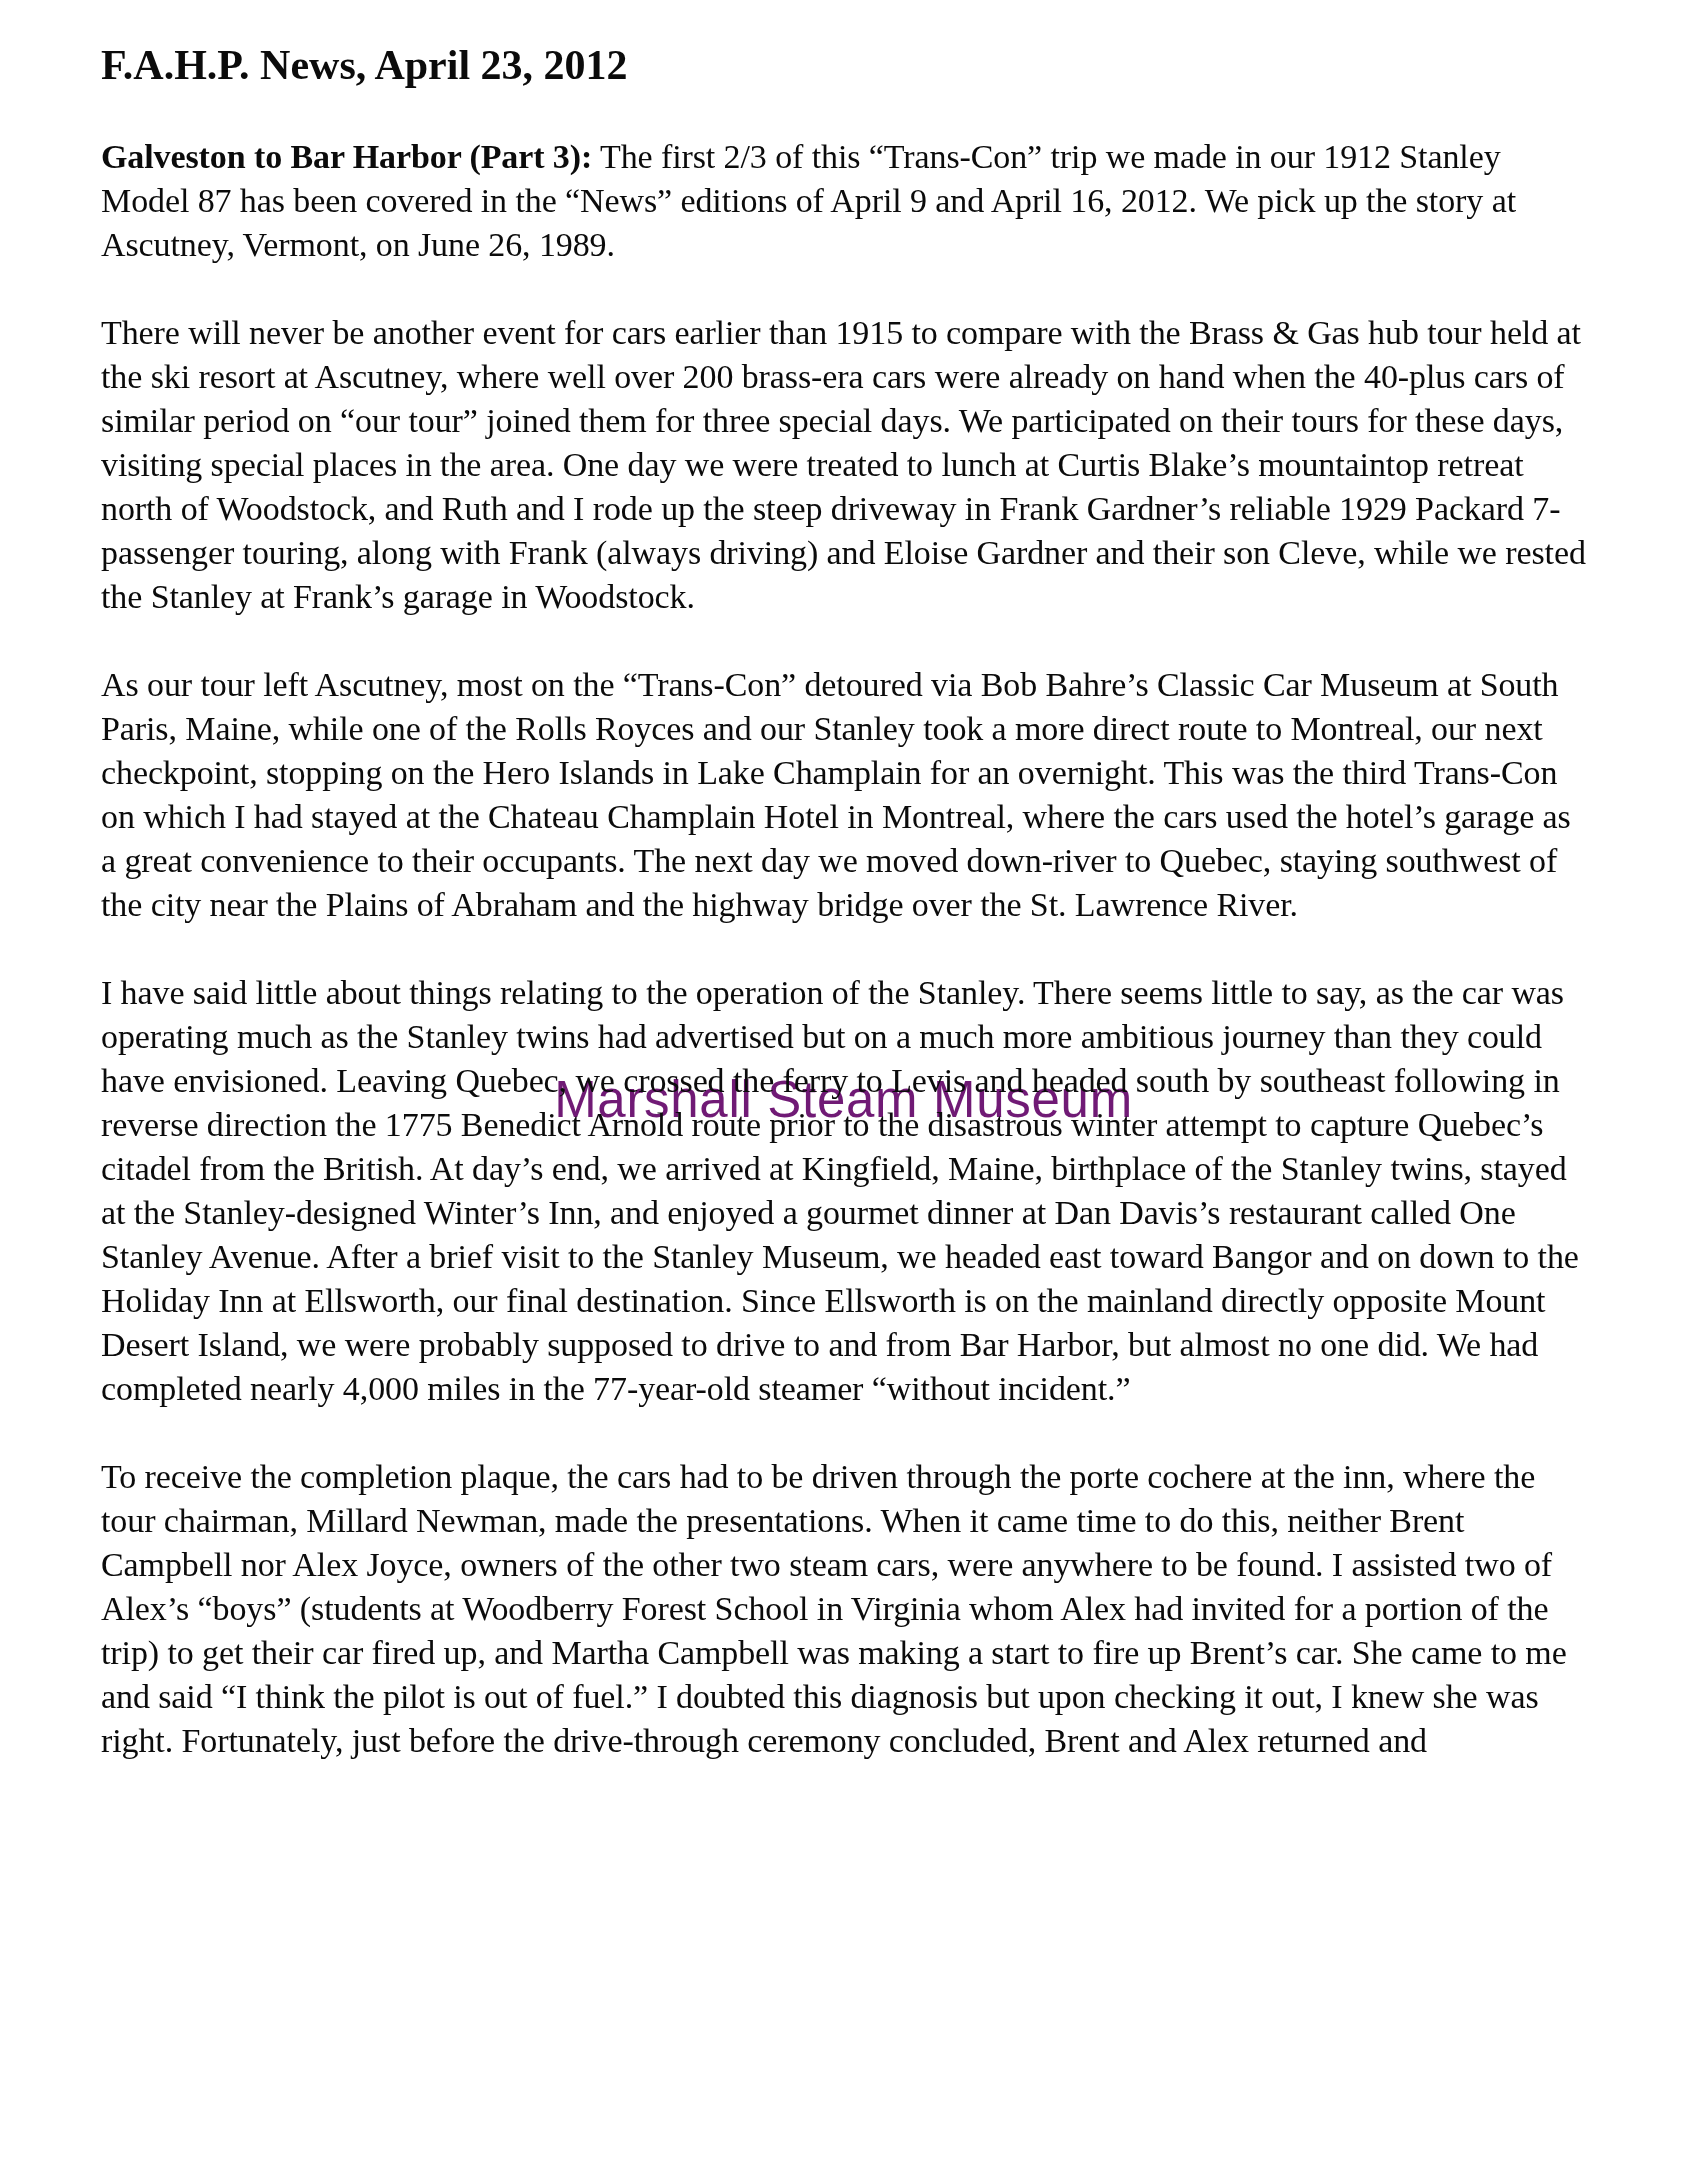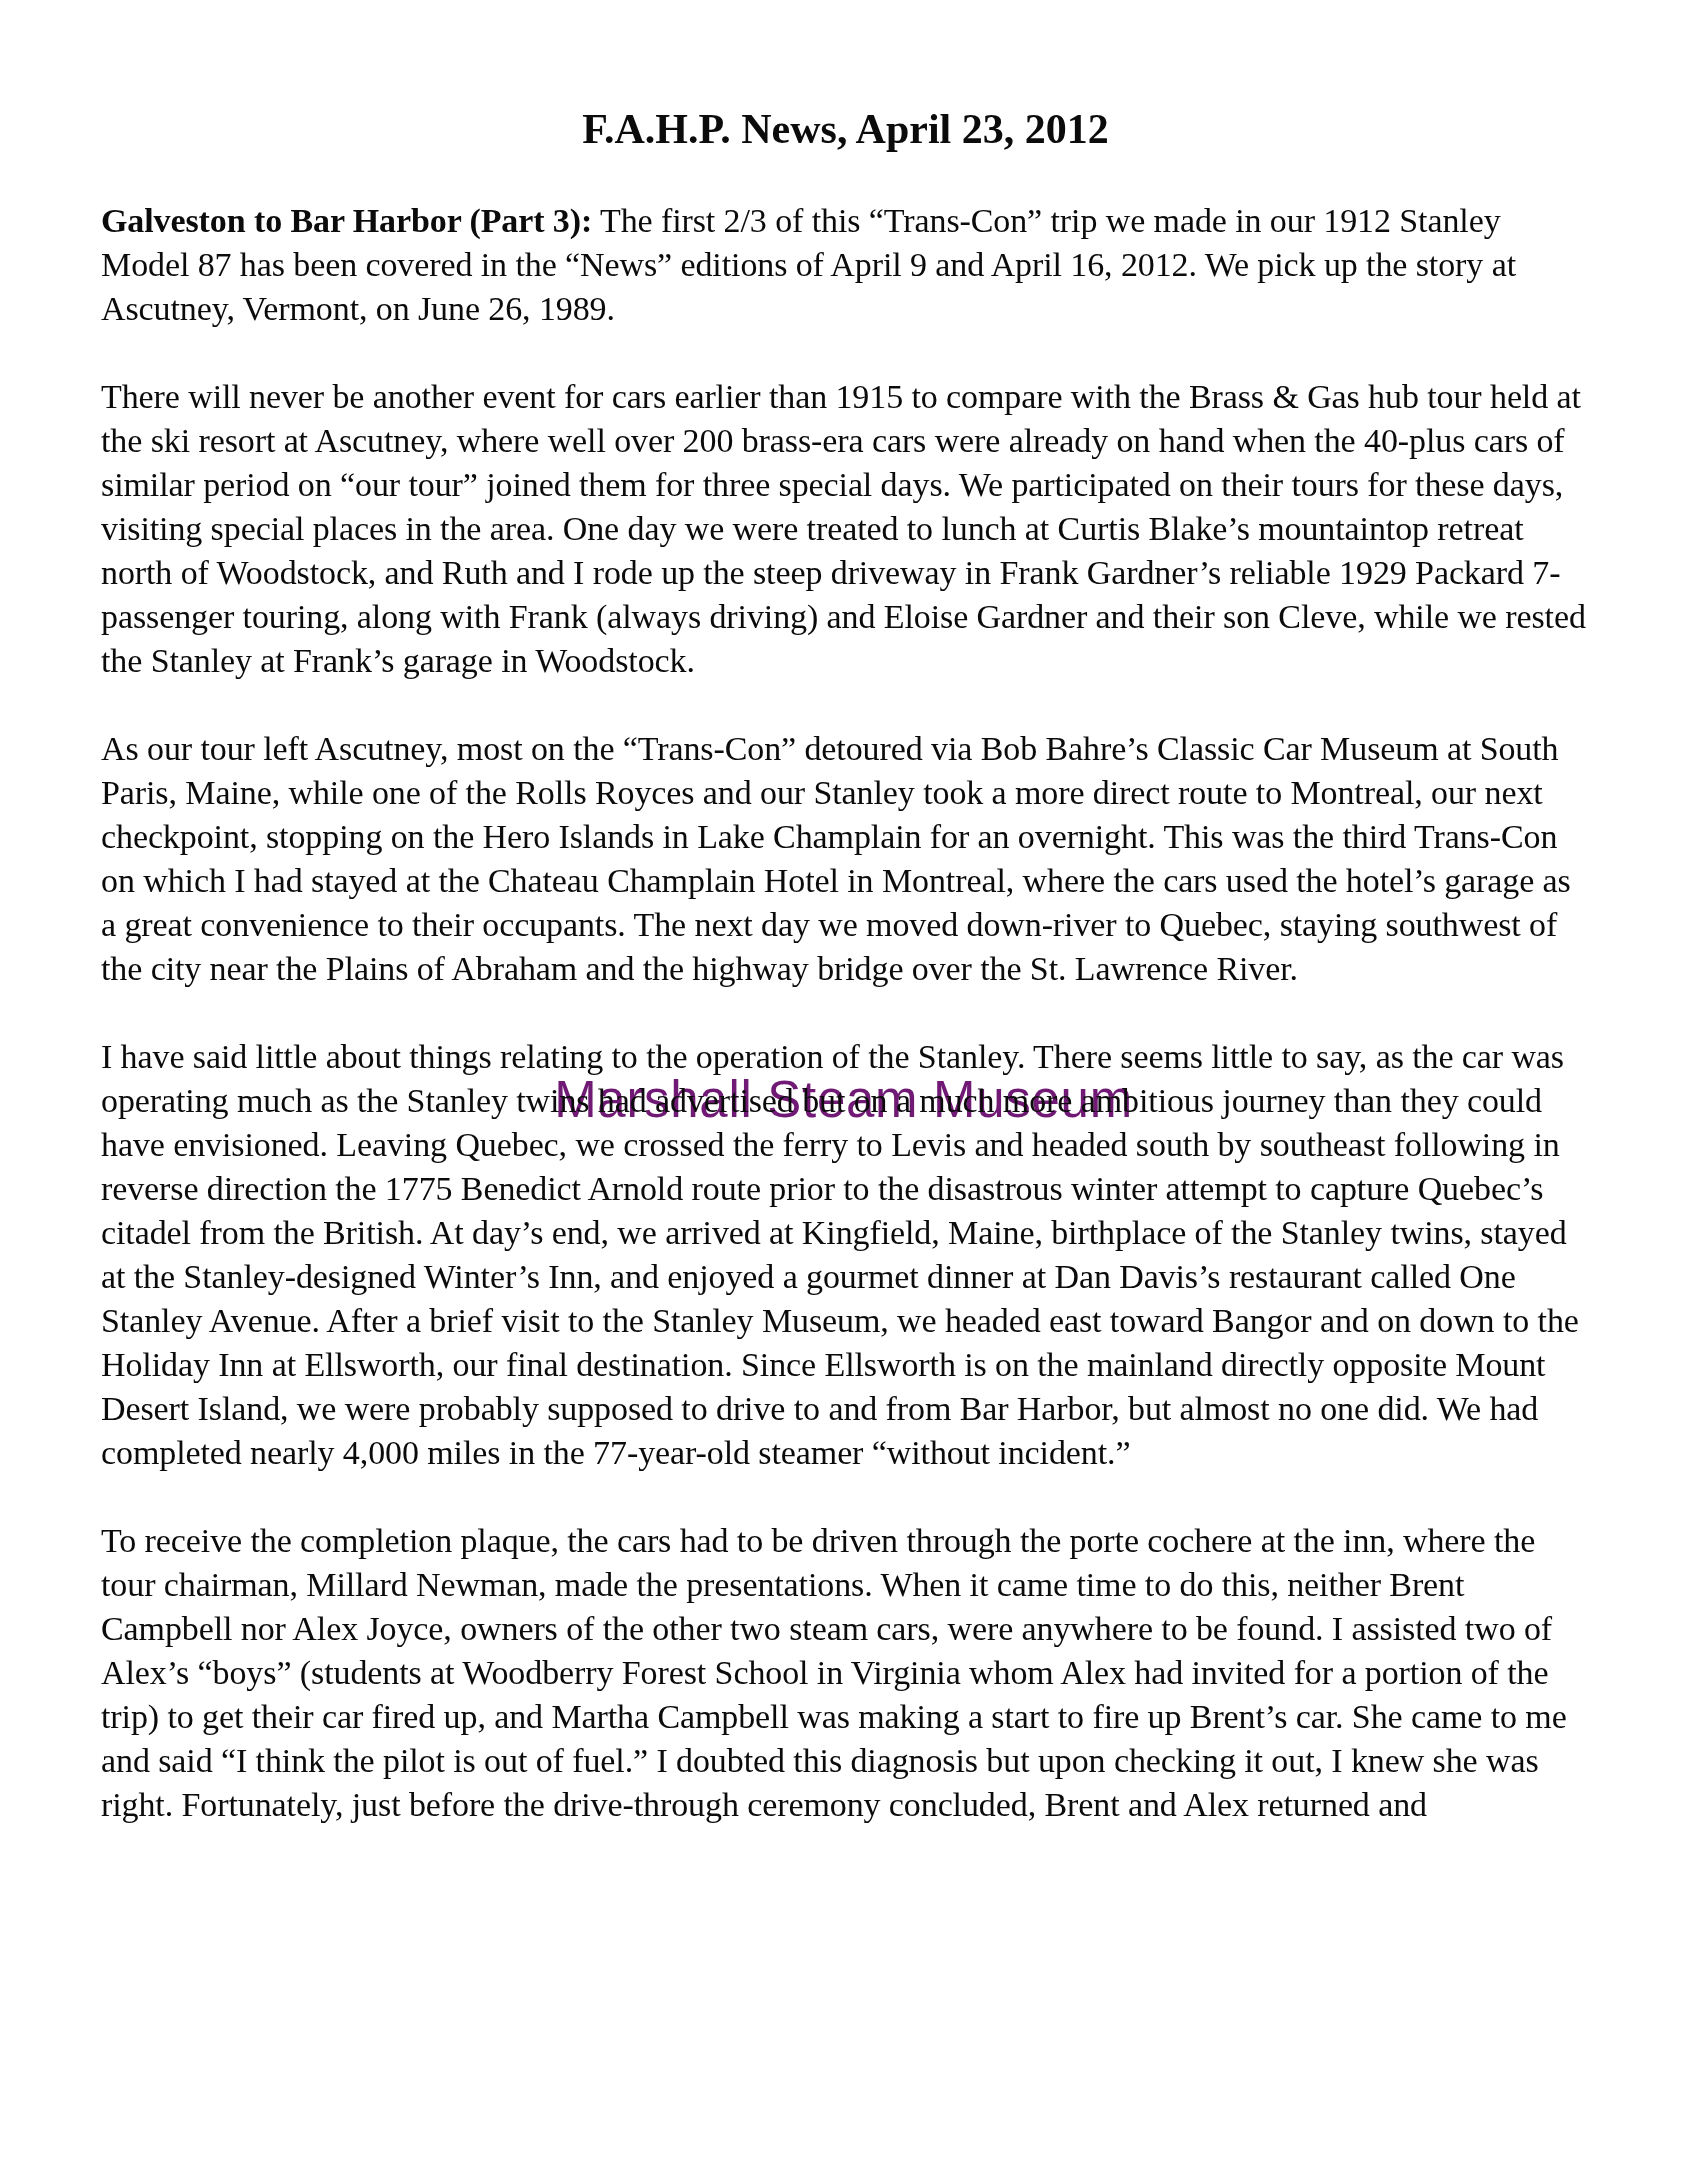--- a/index.html
+++ b/index.html
@@ -23,23 +23,23 @@
     width: 1489px;
     font-size: 34px;
     line-height: 44px;
     letter-spacing: -0.1px;
     text-align: left;
   }
   .title {
     font-size: 42px;
     line-height: 51px;
     font-weight: 700;
-    text-align: center;
+    text-align: left;
     letter-spacing: 0;
-    margin: 104px 0 44px 0;
+    margin: 40px 0 44px 0;
   }
   #paragraphs p {
     margin: 0 0 44px 0;
   }
   #paragraphs p b {
     font-weight: 700;
     margin-top: 40px;
   }
   .watermark {
     position: absolute;

